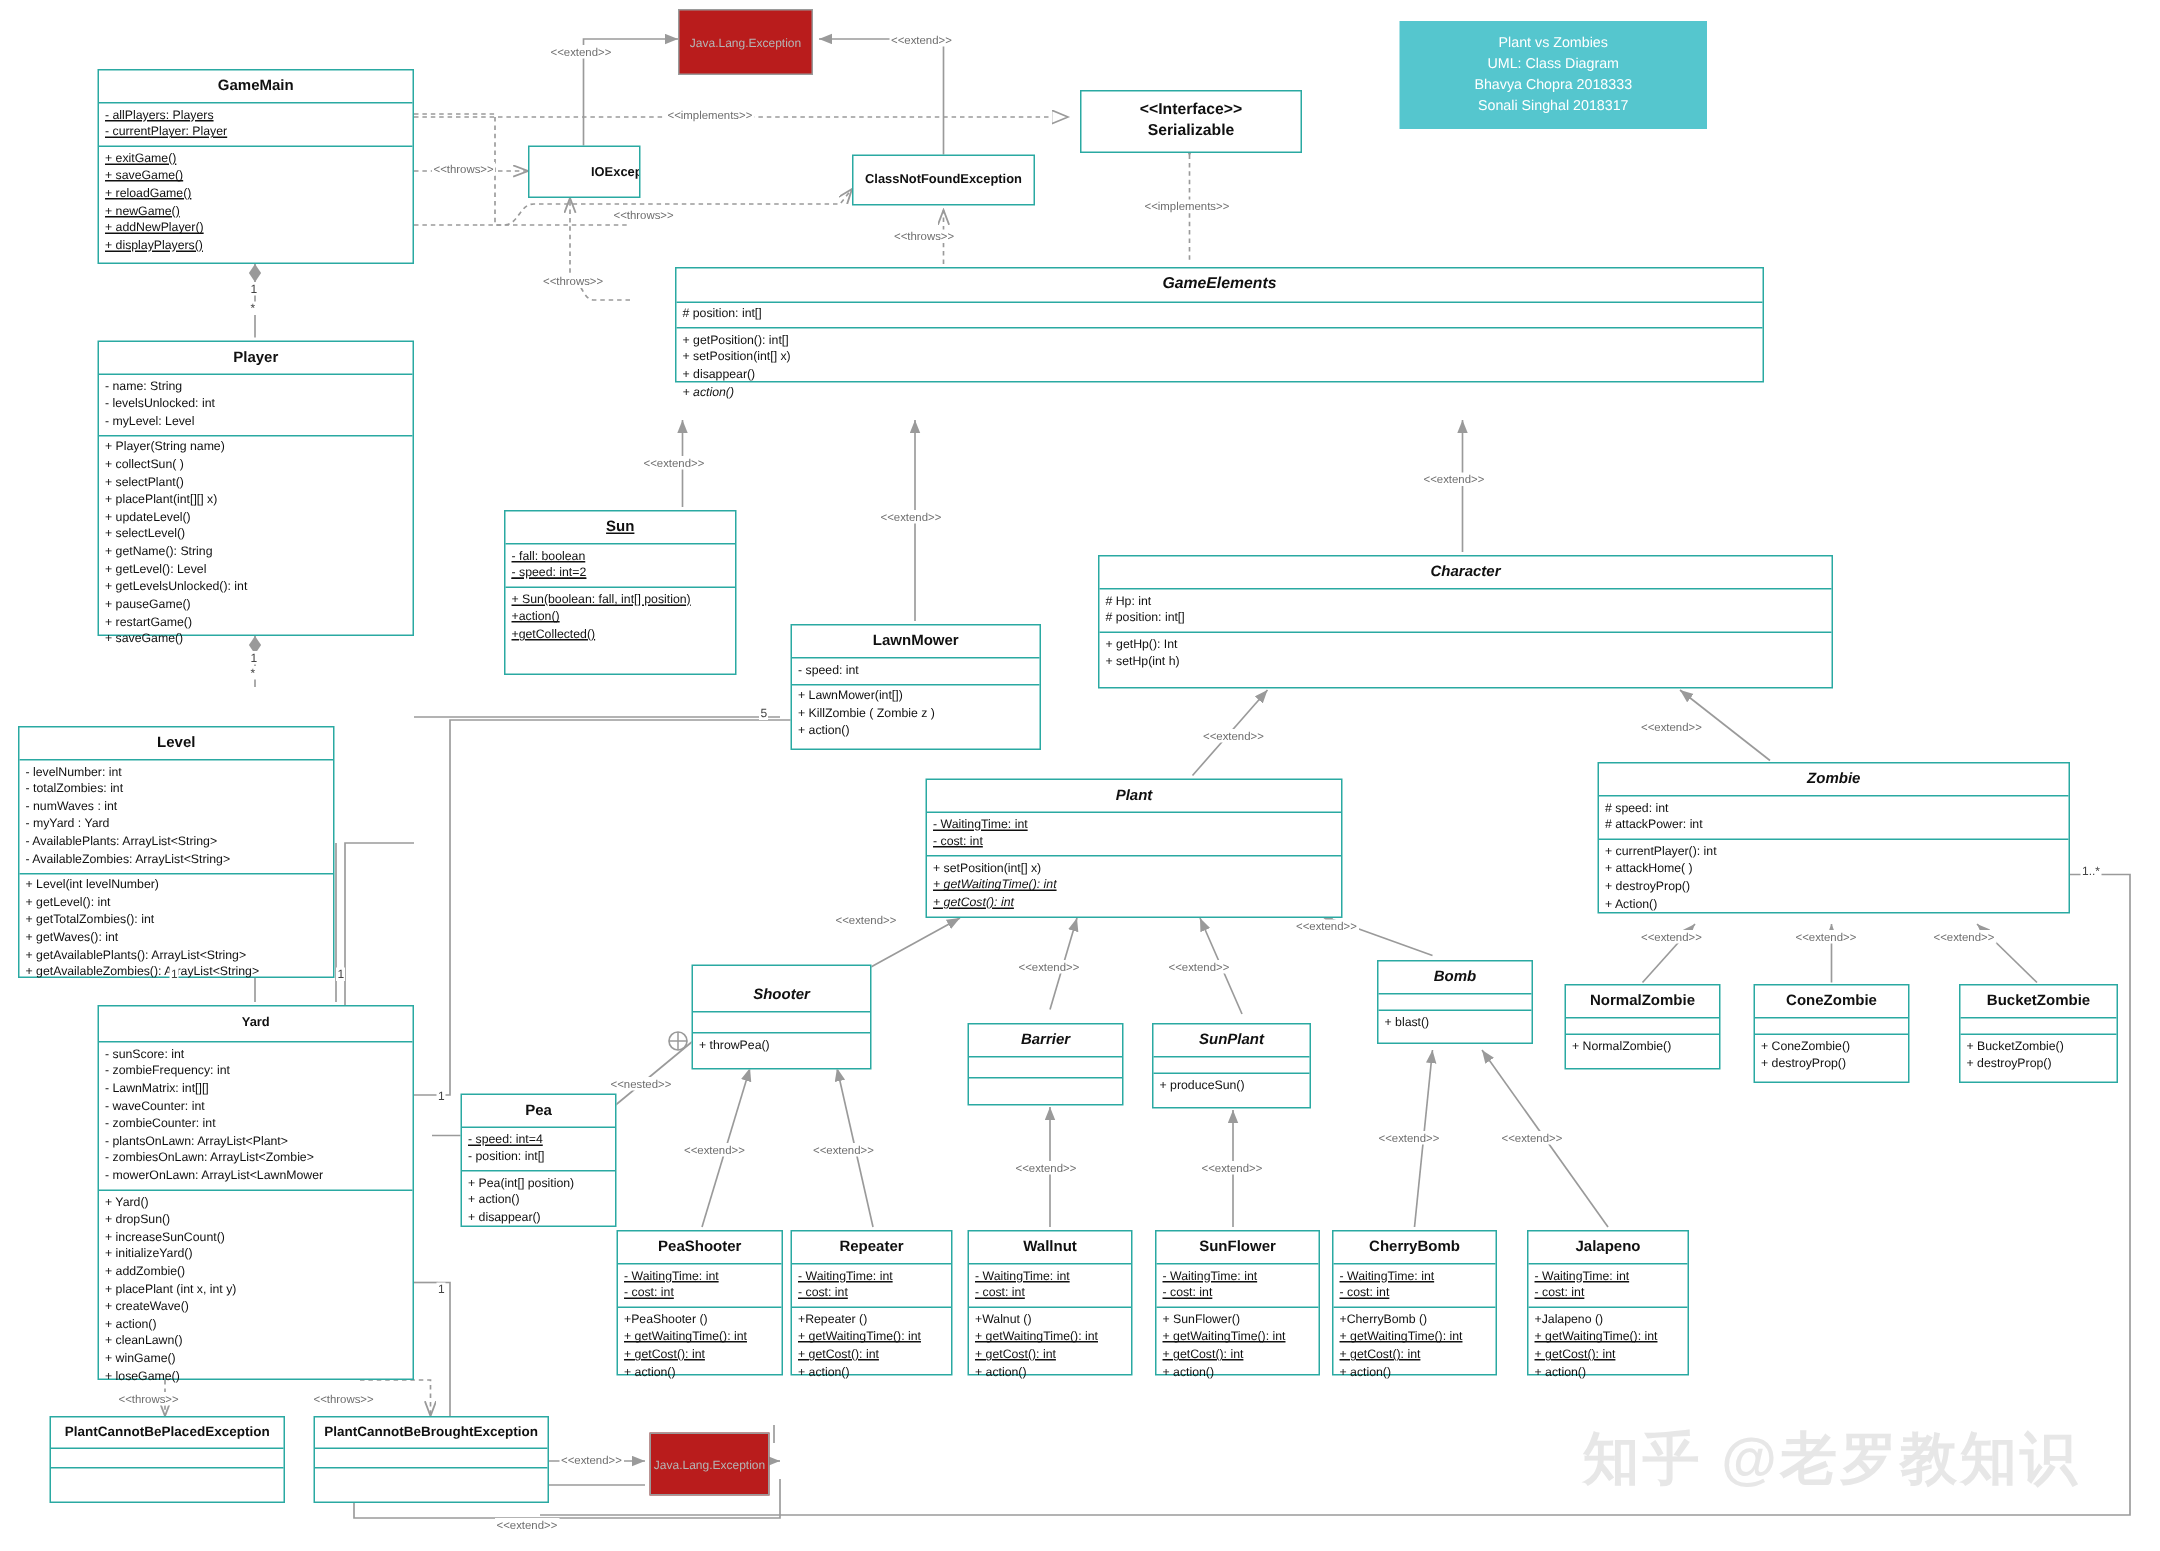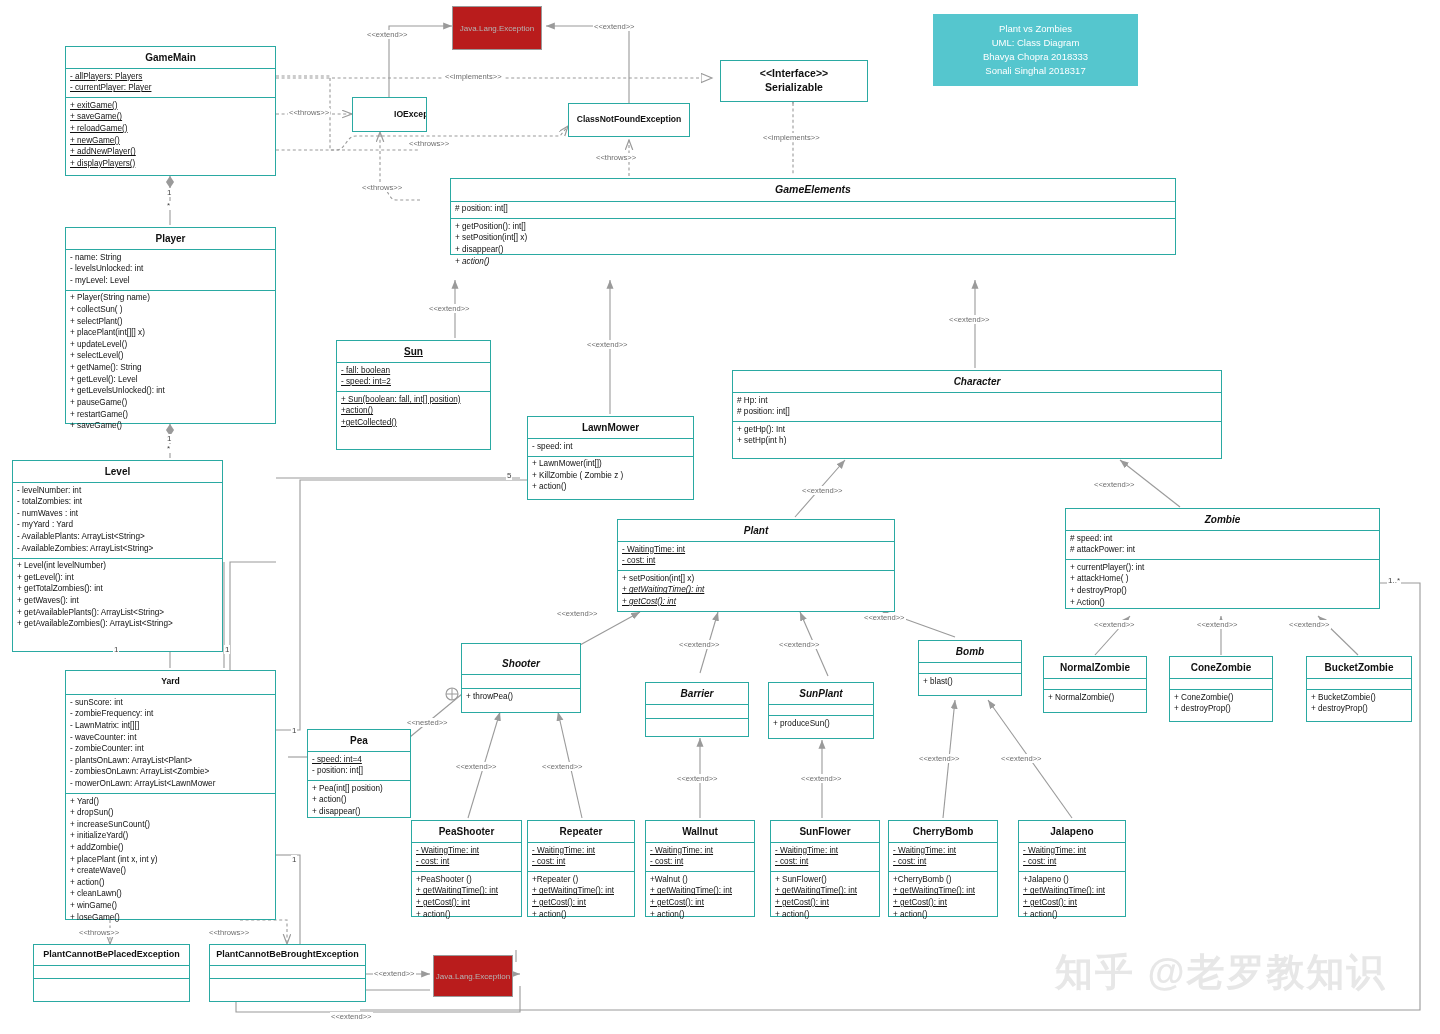--- a/index.html
+++ b/index.html
@@ -268,21 +268,21 @@
       <div class="row">+ selectLevel()</div>
       <div class="row">+ getName(): String</div>
       <div class="row">+ getLevel(): Level</div>
       <div class="row">+ getLevelsUnlocked(): int</div>
       <div class="row">+ pauseGame()</div>
       <div class="row">+ restartGame()</div>
       <div class="row">+ saveGame()</div>
     </div>
   </div>
 
-  <div class="umlbox" style="left:12px; top:460px; width:211px; height:192px;">
+  <div class="umlbox" style="left:12px; top:484px; width:211px; height:168px;">
     <div class="title">Level</div>
     <div class="sec">
       <div class="row">- levelNumber: int</div>
       <div class="row">- totalZombies: int</div>
       <div class="row">- numWaves : int</div>
       <div class="row">- myYard : Yard</div>
       <div class="row">- AvailablePlants: ArrayList&lt;String&gt;</div>
       <div class="row">- AvailableZombies: ArrayList&lt;String&gt;</div>
     </div>
     <div class="sec">

